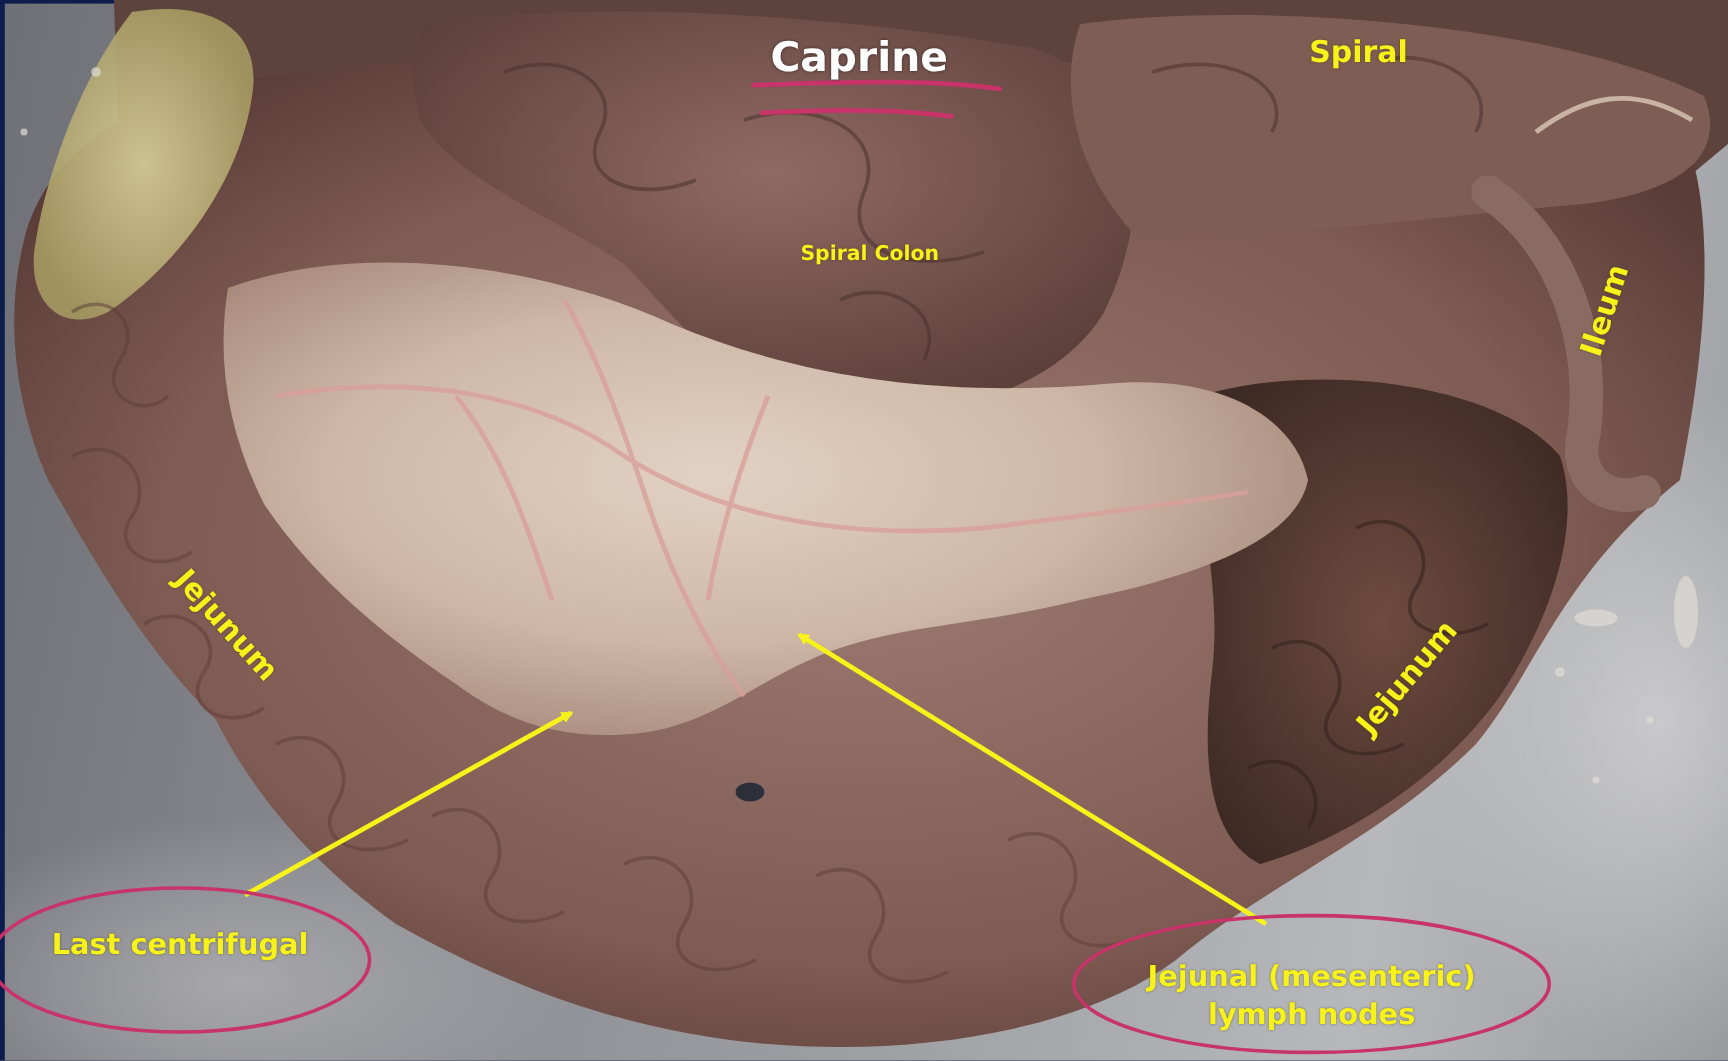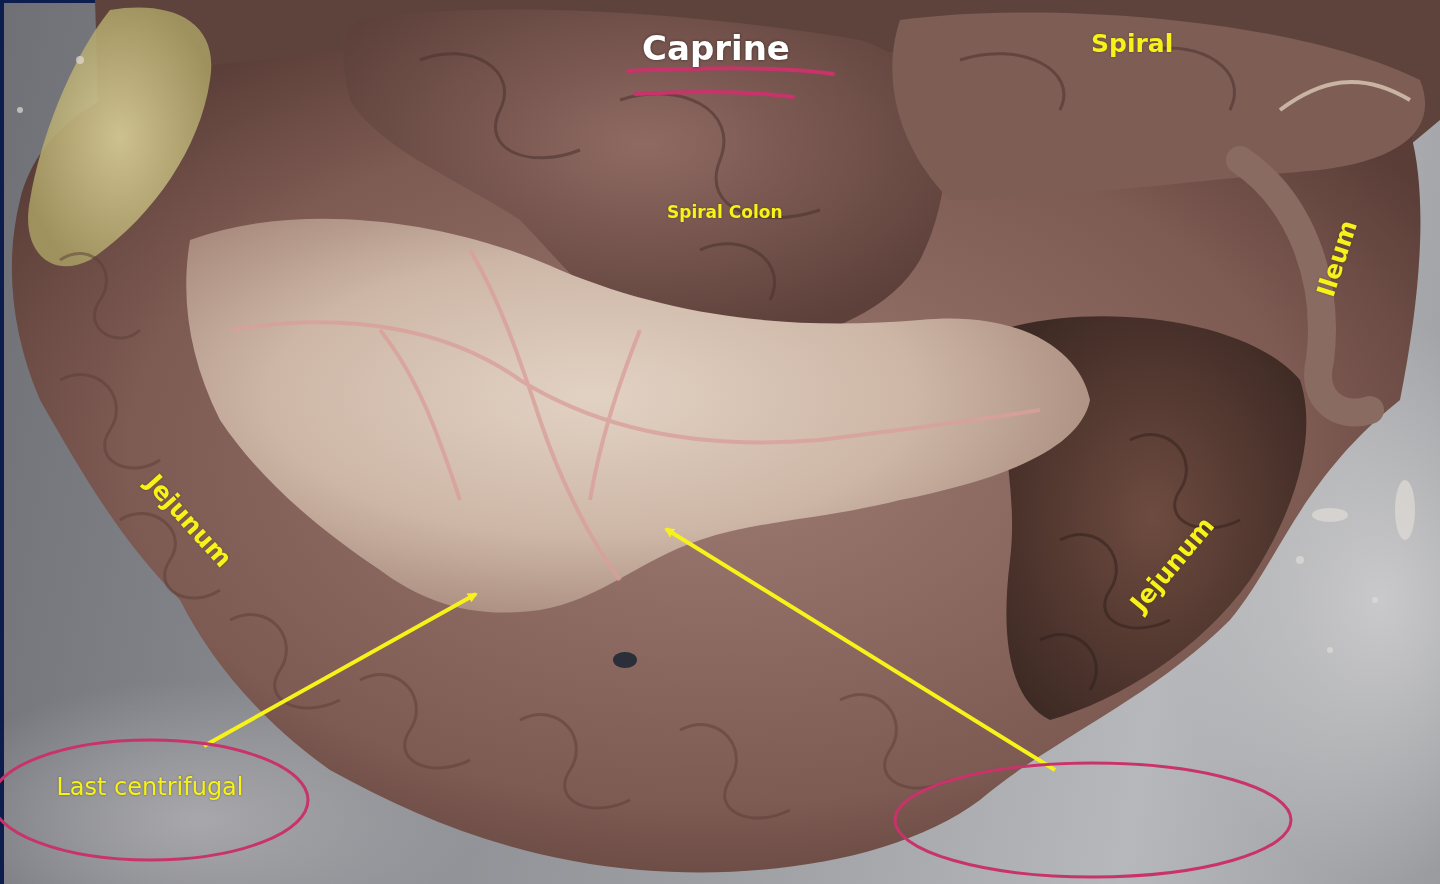--- a/index.html
+++ b/index.html
@@ -9,21 +9,21 @@
         radial-gradient(ellipse 300px 400px at 1380px 600px, #c9c9cb 0%, rgba(201,201,203,0) 70%),
         radial-gradient(ellipse 400px 200px at 200px 820px, #a8a8ac 0%, rgba(168,168,172,0) 70%),
         linear-gradient(100deg, #6f7076 0%, #8c8d92 30%, #9e9fa3 55%, #b7b8bb 80%, #9a9b9f 100%);
     }
     .edge-left { position:absolute; left:0; top:0; width:4px; height:884px; background:#0d1d4d; }
     .edge-top { position:absolute; left:0; top:0; width:1440px; height:3px; background:#0d1d4d; }
     .photo-layer { position:absolute; left:0; top:0; width:1440px; height:884px; }
     .label { position:absolute; color:#f7f21a; font-weight:bold; font-family:"DejaVu Sans", sans-serif;
       text-shadow: 0 0 2px rgba(60,50,0,0.6); white-space:nowrap; line-height:1; }
     .title { position:absolute; color:#ffffff; font-weight:bold; font-size:34px; text-shadow:0 0 3px rgba(0,0,0,0.5); white-space:nowrap;text-align:center; }
-    .callout-text { position:absolute; color:#f7f21a; font-weight:normal; font-size:24px; text-align:center; line-height:31px; text-shadow:0 0 2px rgba(60,50,0,0.6); }
+    .callout-text { position:absolute; color:#f7f21a; font-weight:bold; font-size:24px; text-align:center; line-height:31px; text-shadow:0 0 2px rgba(60,50,0,0.6); }
     svg.overlay { position:absolute; left:0; top:0; }
   </style>
 </head>
 <body>
 
 <div class="frame">
   <div class="edge-top"></div>
   <div class="edge-left"></div>
 
   <svg class="photo-layer" width="1440" height="884" viewBox="0 0 1440 884">
@@ -136,13 +136,17 @@
 
   <div class="label" style="left:1091px; top:31px; font-size:25px;">Spiral</div>
   <div class="label" style="left:667px; top:204px; font-size:17px;">Spiral Colon</div>
   <div class="label" style="left:1313px; top:292px; font-size:25px; transform:rotate(-72deg); transform-origin:left top;">Ileum</div>
   <div class="label" style="left:160px; top:470px; font-size:25px; transform:rotate(48deg); transform-origin:left top;">Jejunum</div>
   <div class="label" style="left:1126px; top:600px; font-size:25px; transform:rotate(-50deg); transform-origin:left top;">Jejunum</div>
 
   <div class="callout-text" style="left:10px; top:772px; width:280px;">
     <div>Last centrifugal</div>
   </div>
+  <div class="callout-text" style="left:928px; top:799px; width:330px;">
+    <div>Jejunal (mesenteric)</div>
+    <div>lymph nodes</div>
+  </div>
 </div>
 
 </body></html>

